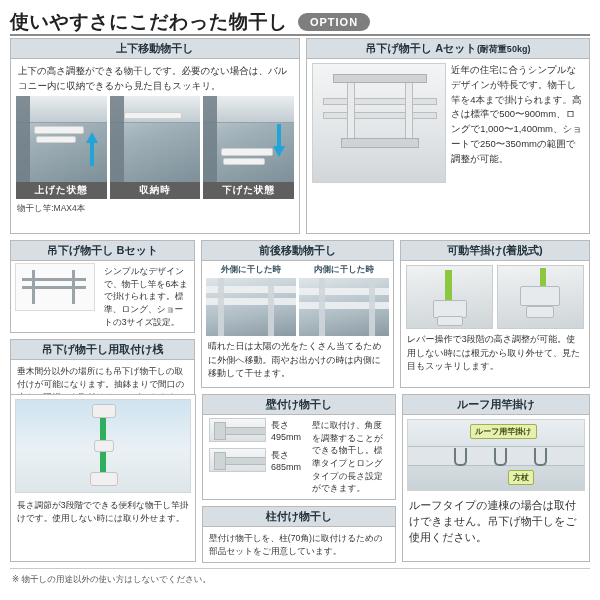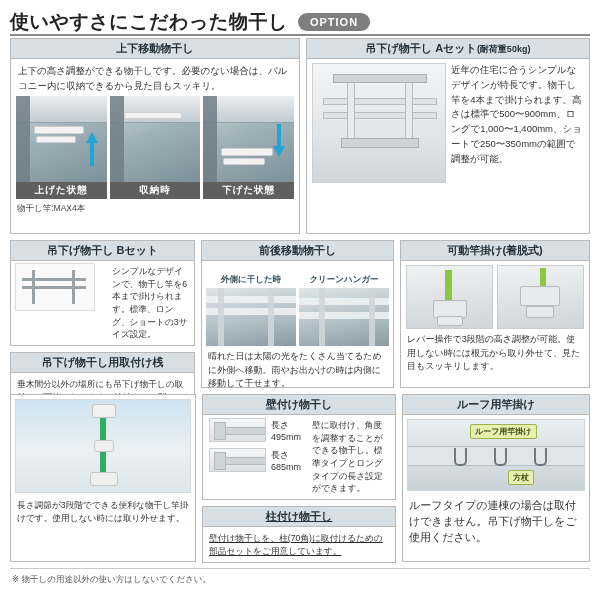--- a/index.html
+++ b/index.html
@@ -115,21 +115,21 @@
   .sec2 .c1{width:188px;display:flex;flex-direction:column;gap:6px;}
   .sec2 .c2{width:196px;}
   .sec2 .c3{width:190px;}
   .halfbox{flex:1;display:flex;flex-direction:column;}
   .halfbox .box-body{flex:1;}
 
   .b-illus{
     height:46px;margin:2px 4px;border:1px solid #dcdcdc;background:#fafafa;position:relative;overflow:hidden;
   }
   .b-illus .ln{position:absolute;background:#9aa3a8;}
-  .two-photo{display:flex;gap:3px;padding:13px 4px 0 4px;}
+  .two-photo{display:flex;gap:3px;padding:3px 4px 0 4px;}
   .tp{flex:1;}
   .tp-lab{font-size:8.5px;text-align:center;color:#35505e;font-weight:bold;padding-bottom:2px;}
   .tp-img{height:58px;background:linear-gradient(170deg,#dfe6e9 0%,#aebcc4 60%,#8b9aa2 100%);position:relative;overflow:hidden;}
   .tp-img .beam{position:absolute;left:0;right:0;height:7px;background:#eef1f2;opacity:.9;}
   .tp-img .pole{position:absolute;top:0;bottom:0;width:6px;background:#cfd6da;opacity:.9;}
   .c2text{font-size:9px;line-height:1.5;padding:4px 6px;color:#333;}
 
   .c3-top{display:flex;gap:4px;padding:4px 5px 0 5px;}
   .c3-img{
     width:86px;height:62px;background:linear-gradient(175deg,#f0f2f3,#cfd5d8);
@@ -255,21 +255,21 @@
       <div class="c1">
         <div class="box halfbox">
           <div class="box-title">吊下げ物干し Bセット</div>
           <div style="display:flex;">
             <div class="b-illus" style="width:78px;">
               <div class="ln" style="left:6px;top:14px;width:64px;height:3px;"></div>
               <div class="ln" style="left:6px;top:22px;width:64px;height:3px;"></div>
               <div class="ln" style="left:16px;top:6px;width:3px;height:34px;"></div>
               <div class="ln" style="left:56px;top:6px;width:3px;height:34px;"></div>
             </div>
-            <div class="box-body" style="padding:4px 5px;font-size:8.7px;line-height:1.45;margin-left:8px;">シンプルなデザインで、物干し竿を6本まで掛けられます。標準、ロング、ショートの3サイズ設定。</div>
+            <div class="box-body" style="padding:4px 5px;font-size:8.7px;line-height:1.45;">シンプルなデザインで、物干し竿を6本まで掛けられます。標準、ロング、ショートの3サイズ設定。</div>
           </div>
         </div>
 
         <div class="box halfbox">
           <div class="box-title">吊下げ物干し用取付け桟</div>
           <div class="box-body" style="font-size:8.7px;line-height:1.45;">垂木間分以外の場所にも吊下げ物干しの取付けが可能になります。抽鉢まりで間口の小さい現場にも取付けることができます。</div>
         </div>
       </div>
 
       <div class="box c2">
@@ -278,21 +278,21 @@
           <div class="tp">
             <div class="tp-lab">外側に干した時</div>
             <div class="tp-img">
               <div class="beam" style="top:8px;"></div>
               <div class="beam" style="top:20px;"></div>
               <div class="pole" style="left:12px;"></div>
               <div class="pole" style="left:62px;"></div>
             </div>
           </div>
           <div class="tp">
-            <div class="tp-lab">クリーンハンガー</div>
+            <div class="tp-lab">内側に干した時</div>
             <div class="tp-img">
               <div class="beam" style="top:10px;"></div>
               <div class="beam" style="top:24px;"></div>
               <div class="pole" style="left:20px;"></div>
               <div class="pole" style="left:70px;"></div>
             </div>
           </div>
         </div>
         <div class="c2text">晴れた日は太陽の光をたくさん当てるために外側へ移動。雨やお出かけの時は内側に移動して干せます。</div>
       </div>
@@ -344,21 +344,21 @@
                   <div class="sbar" style="left:6px;top:8px;width:80px;height:6px;"></div>
                   <div class="sbar" style="left:4px;top:3px;width:10px;height:16px;"></div>
                 </div>
                 <div class="spec-lab">長さ685mm</div>
               </div>
             </div>
             <div class="box-body" style="flex:1;font-size:8.7px;line-height:1.45;padding:4px 5px;">壁に取付け、角度を調整することができる物干し。標準タイプとロングタイプの長さ設定ができます。</div>
           </div>
         </div>
 
-        <div class="box" style="height:58px;text-decoration:underline;">
+        <div class="box" style="height:58px;">
           <div class="box-title">柱付け物干し</div>
           <div class="box-body" style="font-size:8.7px;line-height:1.45;">壁付け物干しを、柱(70角)に取付けるための部品セットをご用意しています。</div>
         </div>
       </div>
 
       <div class="box d3">
         <div class="box-title">ルーフ用竿掛け</div>
         <div class="d3-img">
           <div class="rooflane" style="top:26px;height:18px;"></div>
           <div class="hook" style="left:46px;top:28px;"></div>

